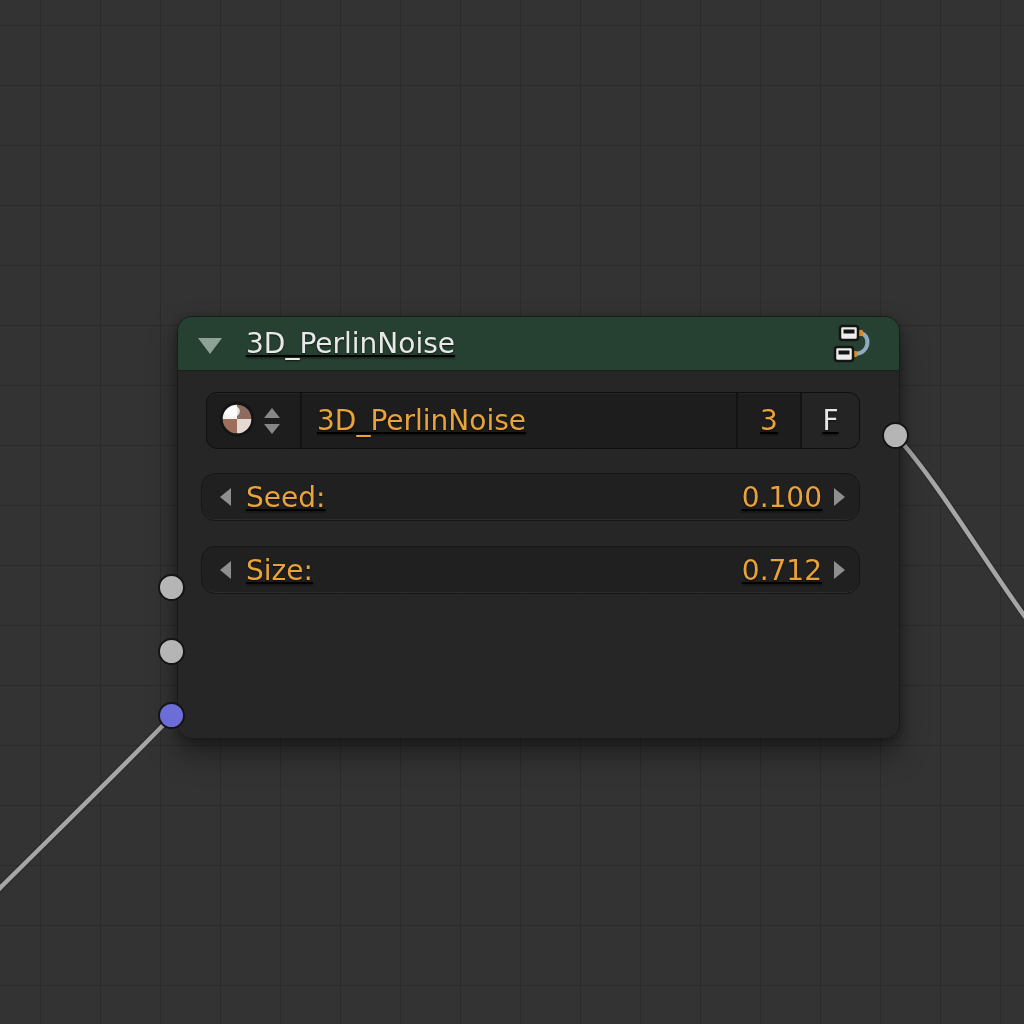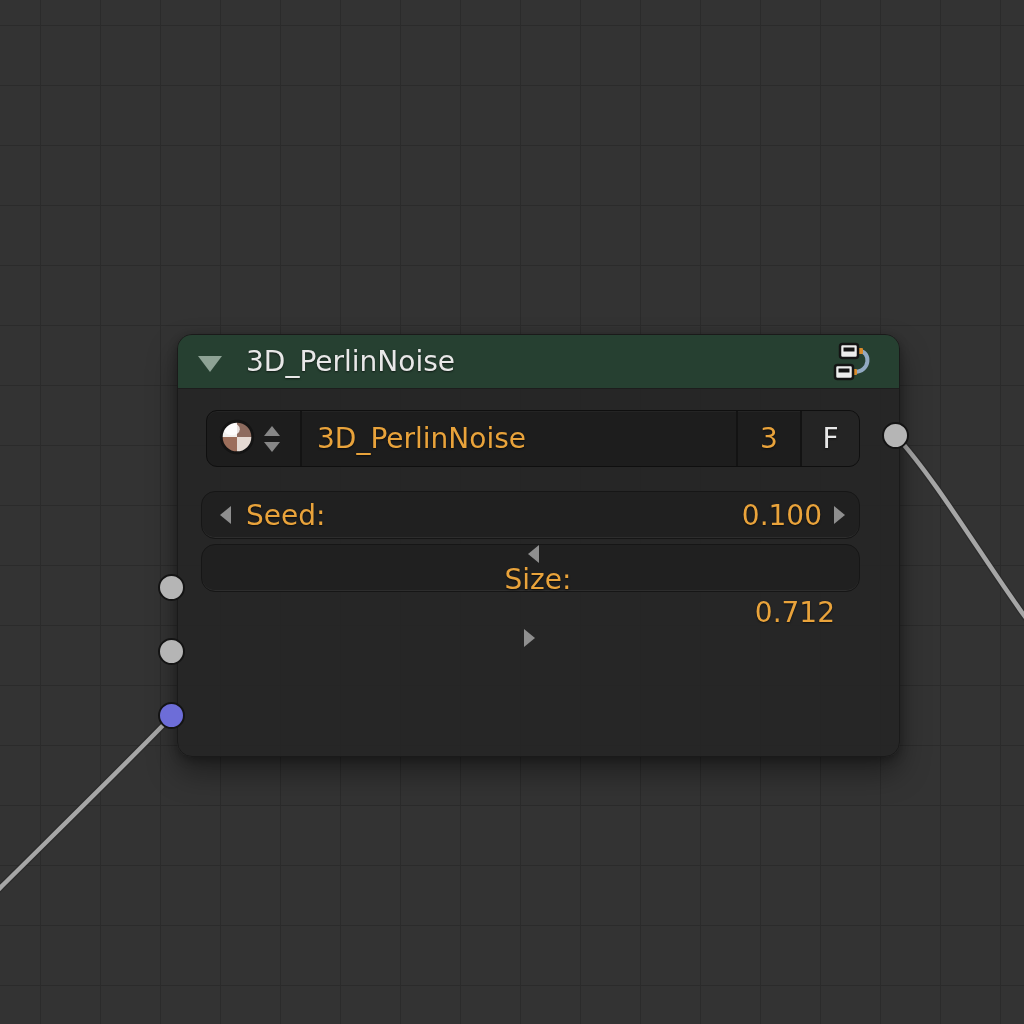--- a/index.html
+++ b/index.html
@@ -14,27 +14,28 @@
       linear-gradient(to bottom, var(--c-grid,#2b2b2b) 1px, transparent 1px);
     background-size:60px 60px;
     background-position:40px 25px;
   }
   #links{position:absolute;left:0;top:0;width:1024px;height:1024px;z-index:1;}
   .noodle-under{fill:none;stroke:#262626;stroke-width:7;opacity:.55;stroke-linecap:round;}
   .noodle{fill:none;stroke:var(--c-noodle,#a6a6a6);stroke-width:4.5;stroke-linecap:round;}
 
   
   #node{
-    position:absolute;left:177px;top:334px;width:723px;height:423px;
+    position:absolute;left:177px;top:316px;width:723px;height:423px;
     background:rgba(37,37,37,0.96);
     border:1px solid #1a1a1a;
     border-radius:15px;
     box-shadow:0 16px 30px rgba(0,0,0,.38), 0 3px 10px rgba(0,0,0,.3);
     z-index:2;
     box-sizing:border-box;
+    text-decoration:underline;
   }
   .header{
     height:54px;
     background:var(--c-node_header,#264031);
     border-bottom:1px solid #1d1d1d;
     border-radius:14px 14px 0 0;
     display:flex;align-items:center;
     padding:0 22px 0 12px;
     box-sizing:border-box;
   }
@@ -102,21 +103,21 @@
   .slider{
     margin:24px 39px 0 23px;height:48px;
     background:var(--c-slider_bg,#202020);
     border:1px solid #161616;
     border-radius:14px;
     display:flex;align-items:center;
     padding:0 12px;
     box-sizing:border-box;
     box-shadow:inset 0 -1px 0 rgba(255,255,255,.06);
   }
-  .slider.second{margin-top:5px;flex-direction:column;}
+  .slider.second{margin-top:25px;}
   .tri-left{
     width:0;height:0;border-top:9px solid transparent;border-bottom:9px solid transparent;
     border-right:11px solid var(--c-arrow,#8f8f8f);margin-left:6px;
   }
   .tri-right{
     width:0;height:0;border-top:9px solid transparent;border-bottom:9px solid transparent;
     border-left:11px solid var(--c-arrow,#8f8f8f);margin-right:2px;
   }
   .s-label{margin-left:15px;}
   .s-value{margin-left:auto;margin-right:12px;}

